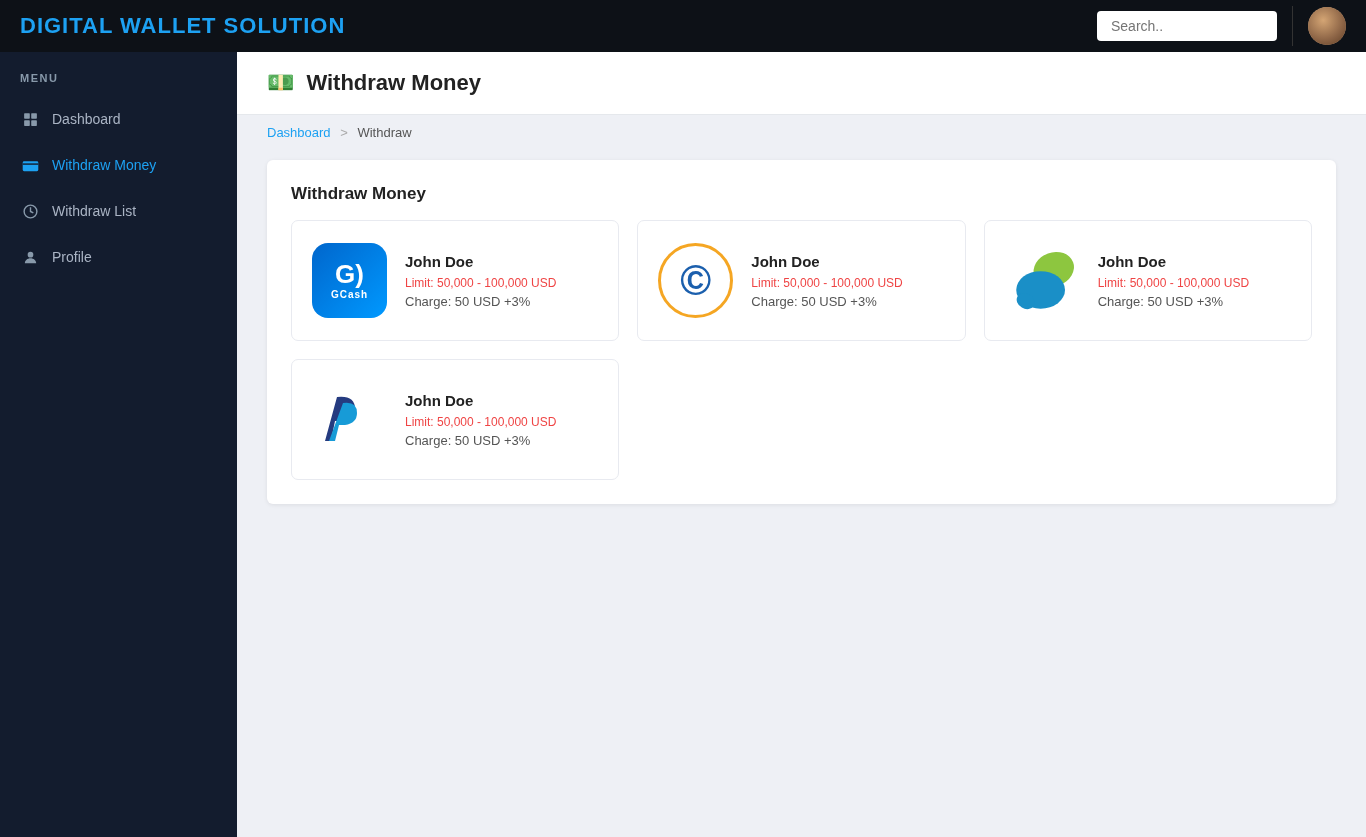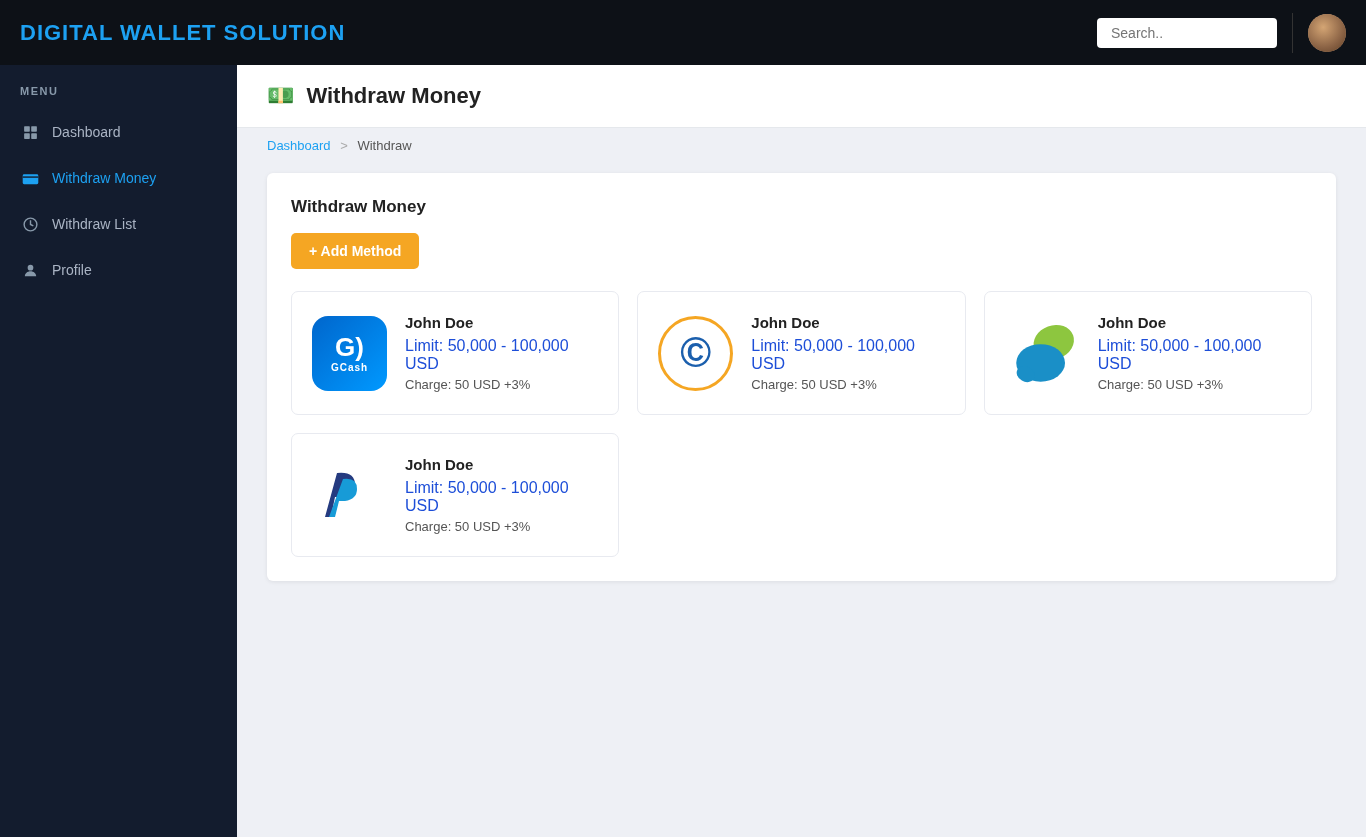--- a/index.html
+++ b/index.html
@@ -5,21 +5,21 @@
     * { margin: 0; padding: 0; box-sizing: border-box; }
     body { font-family: 'Segoe UI', Arial, sans-serif; background: #f0f2f5; display: flex; flex-direction: column; height: 837px; overflow: hidden; }
 
     
     .header {
       background: #0d1117;
       display: flex;
       align-items: center;
       justify-content: space-between;
       padding: 0 20px;
-      height: 65px;
+      height: 52px;
       flex-shrink: 0;
     }
     .header-logo {
       color: #1da1f2;
       font-size: 22px;
       font-weight: 800;
       letter-spacing: 1px;
     }
     .header-right {
       display: flex;
@@ -212,22 +212,22 @@
       background: transparent;
     }
     .method-info { flex: 1; }
     .method-name {
       font-size: 15px;
       font-weight: 700;
       color: #222;
       margin-bottom: 6px;
     }
     .method-limit {
-      font-size: 16px;
-      color: #1d4ed8;
+      font-size: 12px;
+      color: #ef4444;
       margin-bottom: 4px;
     }
     .method-charge {
       font-size: 13px;
       color: #555;
     }
 
     
     .gcash-inner {
       display: flex;
@@ -346,23 +346,20 @@
 
     <div class="breadcrumb">
       <span style="cursor:pointer;color:#1da1f2;">Dashboard</span>
       <span class="sep">&gt;</span>
       <span>Withdraw</span>
     </div>
 
     <div class="content-card">
       <div class="card-title">Withdraw Money</div>
 
-      <button class="add-method-btn">
-        <span>+ Add Method</span>
-      </button>
 
       
       <div class="methods-grid">
 
         <div class="method-card">
           <div class="method-logo gcash">
             <div class="gcash-inner">
               <div class="gcash-g">G)</div>
               <div class="gcash-label">GCash</div>
             </div>

